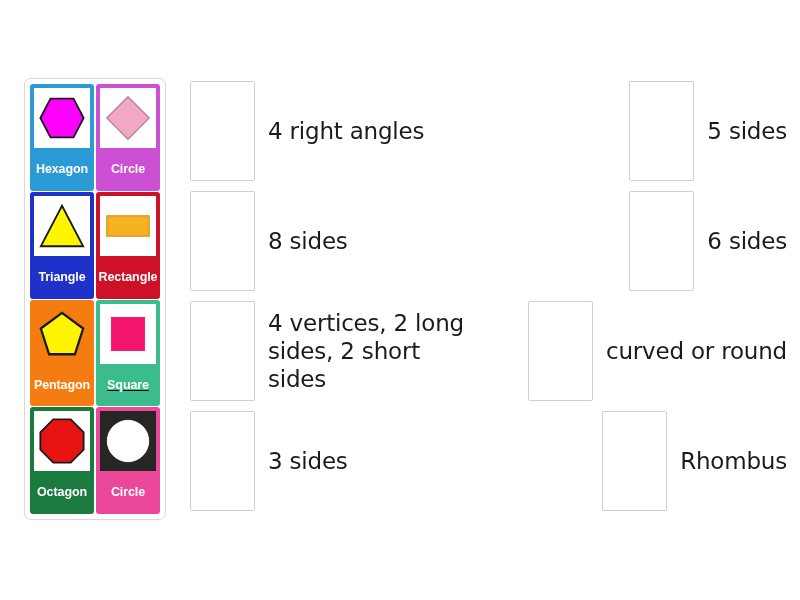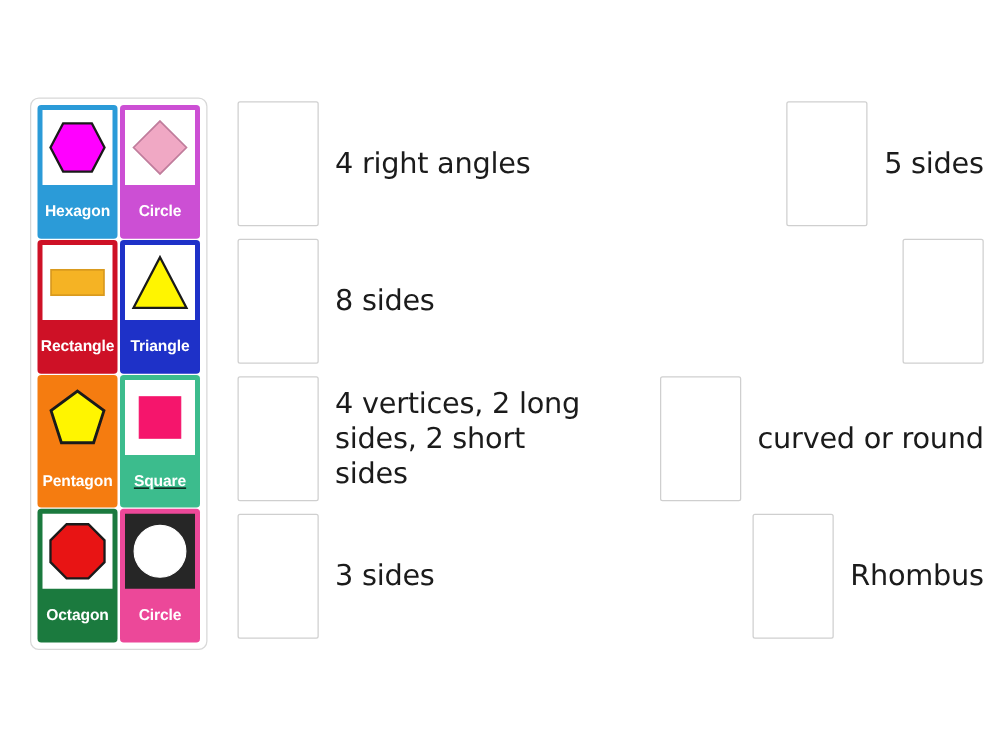--- a/index.html
+++ b/index.html
@@ -129,35 +129,35 @@
         <div class="card-label" style="color: rgb(255, 255, 255);">Hexagon</div>
       </div>
       <div class="card" style="background: rgb(204, 79, 212);">
         <div class="card-art white">
           <svg width="46" height="46" viewBox="0 0 100 100">
             <polygon points="50,4 96,50 50,96 4,50" fill="#F0A8C4" stroke="#C07D9C" stroke-width="3"></polygon>
           </svg>
         </div>
         <div class="card-label" style="color: rgb(255, 255, 255);">Circle</div>
       </div>
+      <div class="card" style="background: rgb(30, 49, 200);">
+        <div class="card-art white">
+          <svg width="46" height="46" viewBox="0 0 100 100">
+            <polygon points="50,6 96,94 4,94" fill="#FFF500" stroke="#1a1a1a" stroke-width="4"></polygon>
+          </svg>
+        </div>
+        <div class="card-label" style="color: rgb(255, 255, 255);">Triangle</div>
+      </div>
       <div class="card" style="background: rgb(206, 17, 38);">
         <div class="card-art white">
           <svg width="46" height="46" viewBox="0 0 100 100">
             <rect x="4" y="28" width="92" height="44" fill="#F5B324" stroke="#D99A1E" stroke-width="3"></rect>
           </svg>
         </div>
         <div class="card-label" style="color: rgb(255, 255, 255);">Rectangle</div>
-      </div>
-      <div class="card" style="background: rgb(30, 49, 200);">
-        <div class="card-art white">
-          <svg width="46" height="46" viewBox="0 0 100 100">
-            <polygon points="50,6 96,94 4,94" fill="#FFF500" stroke="#1a1a1a" stroke-width="4"></polygon>
-          </svg>
-        </div>
-        <div class="card-label" style="color: rgb(255, 255, 255);">Triangle</div>
       </div>
       <div class="card" style="background: rgb(245, 124, 16);">
         <div class="card-art plain">
           <svg width="46" height="46" viewBox="0 0 100 100">
             <polygon points="50,4 96,38 78,94 22,94 4,38" fill="#FFF500" stroke="#1a1a1a" stroke-width="5"></polygon>
           </svg>
         </div>
         <div class="card-label" style="color: rgb(255, 255, 255);">Pentagon</div>
       </div>
       <div class="card" style="background: rgb(60, 188, 141); text-decoration: underline;">
@@ -205,20 +205,21 @@
       </div>
     </div>
 
   <div class="answer-col col-right" id="col-right">
       <div class="answer-row">
         <div class="drop-zone"></div>
         <div class="answer-text">5 sides</div>
       </div>
       <div class="answer-row">
         <div class="drop-zone"></div>
+        <div class="answer-text">6 sides</div>
       </div>
       <div class="answer-row">
         <div class="drop-zone"></div>
         <div class="answer-text">curved or round</div>
       </div>
       <div class="answer-row">
         <div class="drop-zone"></div>
         <div class="answer-text">Rhombus</div>
       </div>
     </div>

